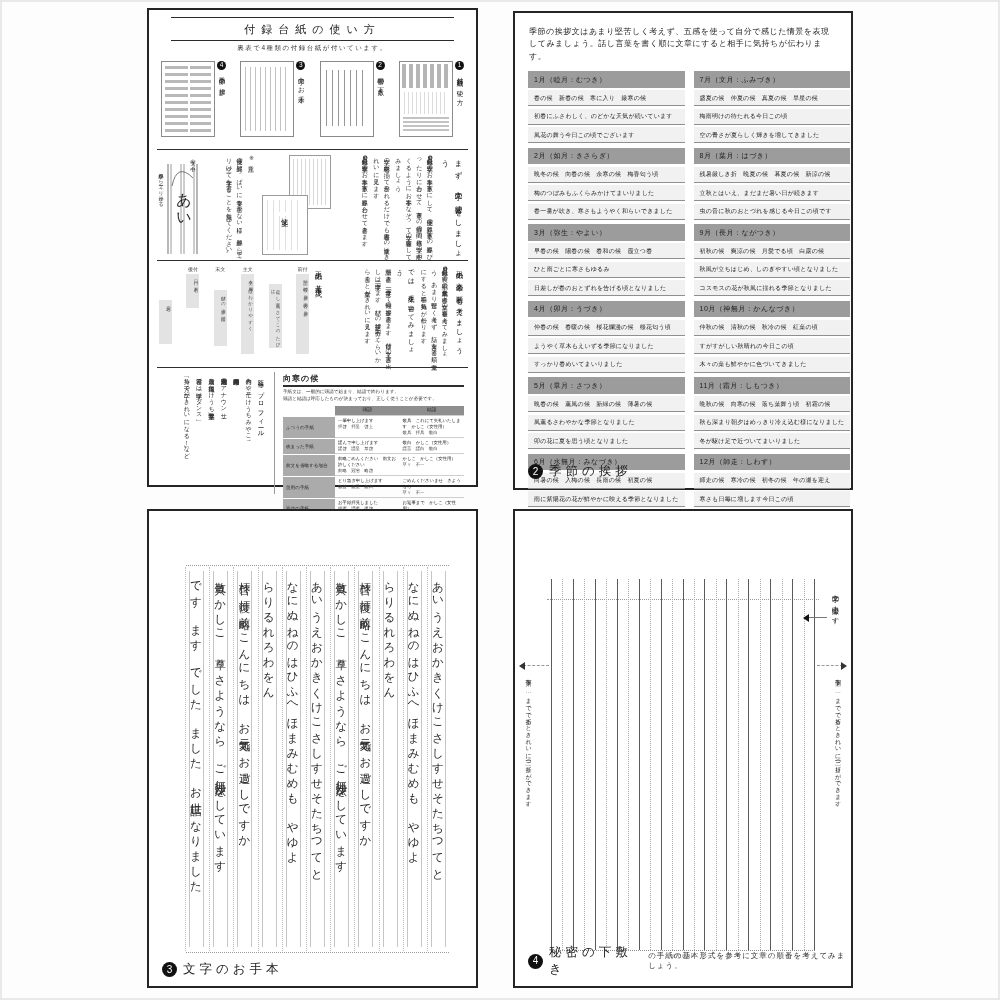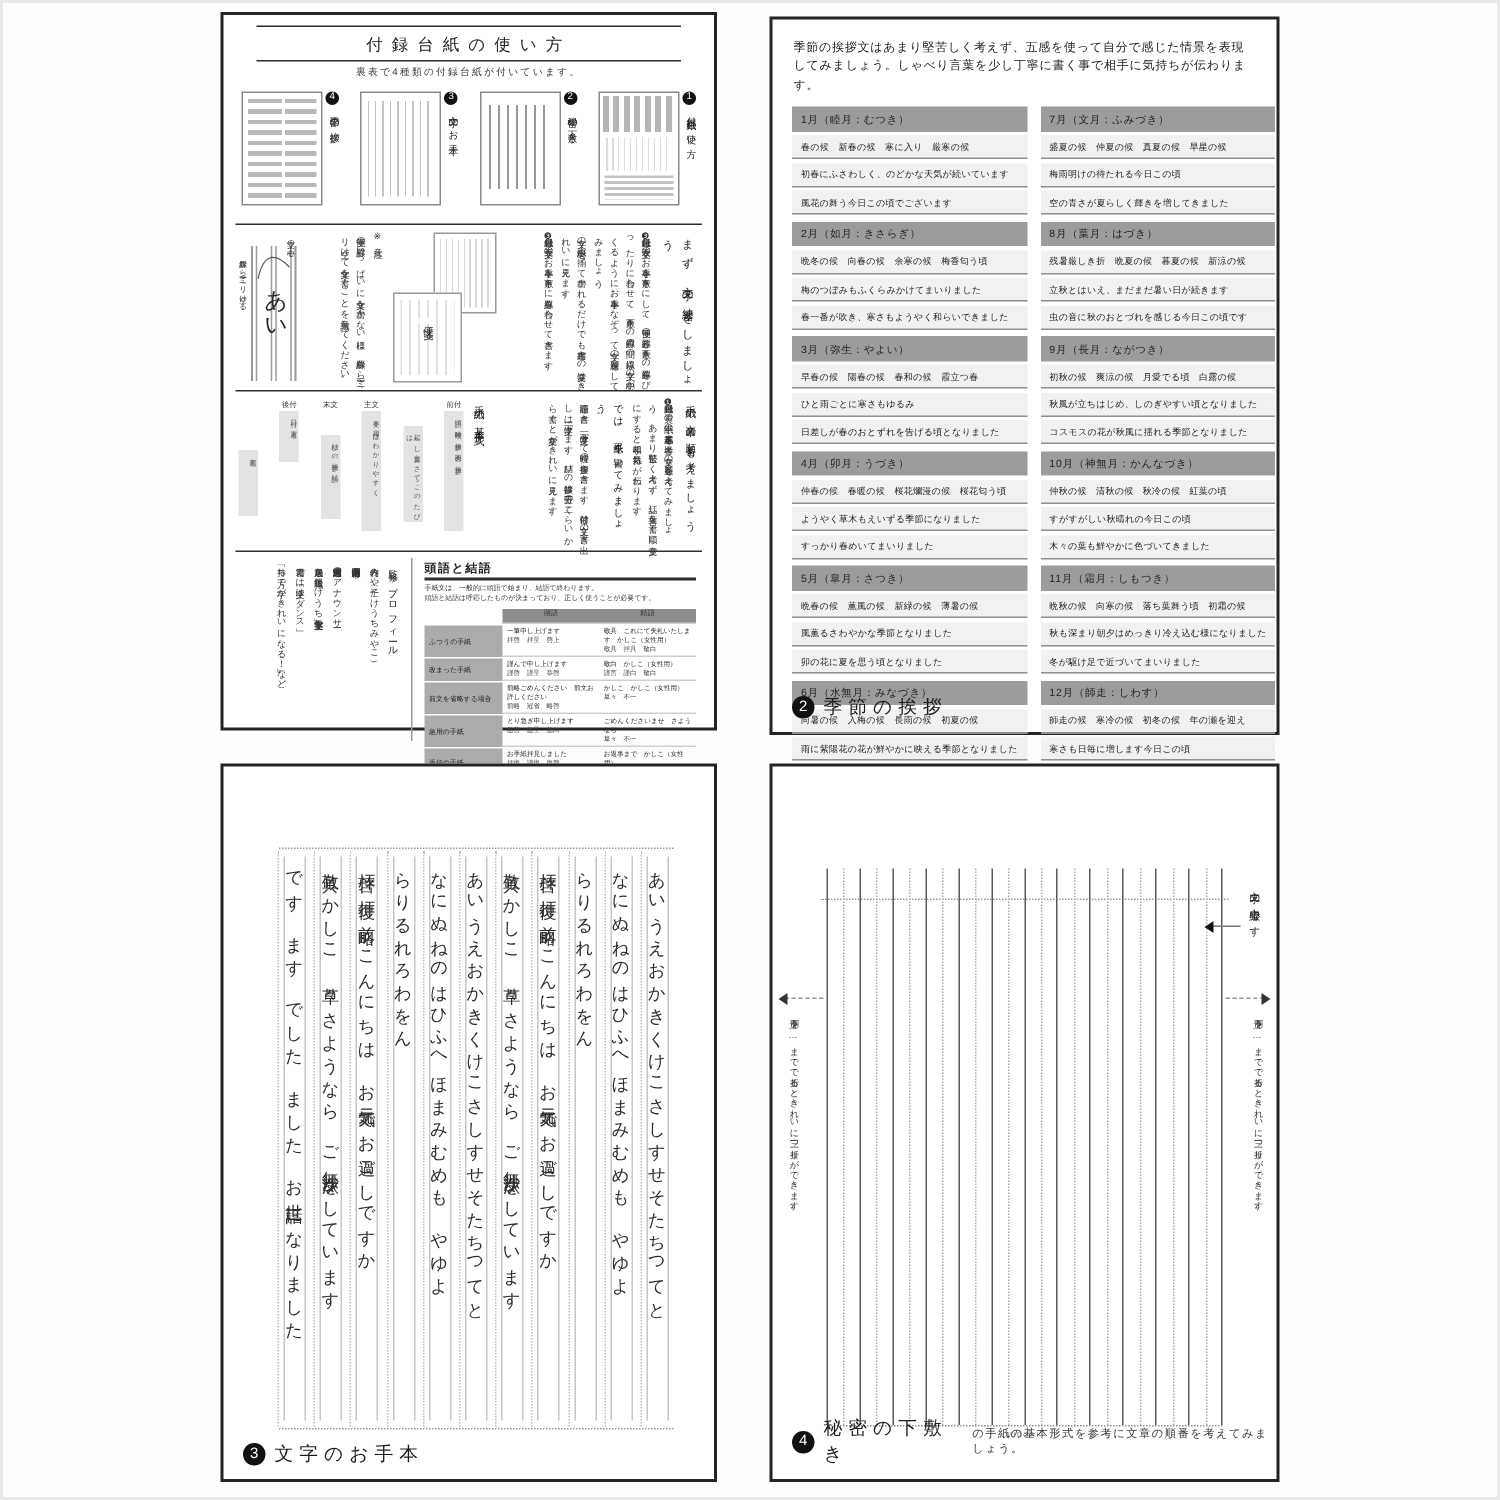--- a/index.html
+++ b/index.html
@@ -248,21 +248,21 @@
         <p class="ph">監修　プロフィール</p>
 
       <p>竹内みや子（たけうちみやこ）</p>
           <p>岡山県瀬戸内市出身</p>
           <p>元瀬戸内海放送のアナウンサー</p>
           <p>放送局を退職後「たけうち文字教室」主宰</p>
           <p>書籍では「文字はダンス」</p>
           <p>「持ち方で字がきれいになる！」など</p>
         </div>
       <div class="kotoba">
-        <div class="k-title">頭語と結語</div>
+        <div class="k-title">向寒の候</div>
         <div class="k-intro">
           <span>手紙文は、一般的に頭語で始まり、結語で終わります。</span><br>
           <span>頭語と結語は呼応したものが決まっており、正しく使うことが必要です。</span>
         </div>
         <div class="ktable">
           <div class="krow khead">
             <div class="klabel"></div>
             <div class="kcell">頭語</div>
             <div class="kcell">結語</div>
           </div>
@@ -351,21 +351,21 @@
                   <div class="l2">敬具　敬白　拝具</div>
                 </div>
               </div>
             </div>
         </div>
       </div>
     </div>
   </section>
 
   <section class="panel p2">
-    <p class="p2-intro">季節の挨拶文はあまり堅苦しく考えず、五感を使って自分で感じた情景を表現してみましょう。しゃべり言葉を少し丁寧に書く事で相手に気持ちが伝わります。</p>
+    <p class="p2-intro">季節の挨拶文はあまり堅苦しく考えず、五感を使って自分で感じた情景を表現してみましょう。話し言葉を書く順に文章にすると相手に気持ちが伝わります。</p>
     <div class="months">
 
         <div class="month">
           <div class="mhead">1月（睦月：むつき）</div>
           <div class="mrow">春の候　新春の候　寒に入り　厳寒の候</div>
           <div class="mrow">初春にふさわしく、のどかな天気が続いています</div>
           <div class="mrow">風花の舞う今日この頃でございます</div>
         </div>
 
         <div class="month">

